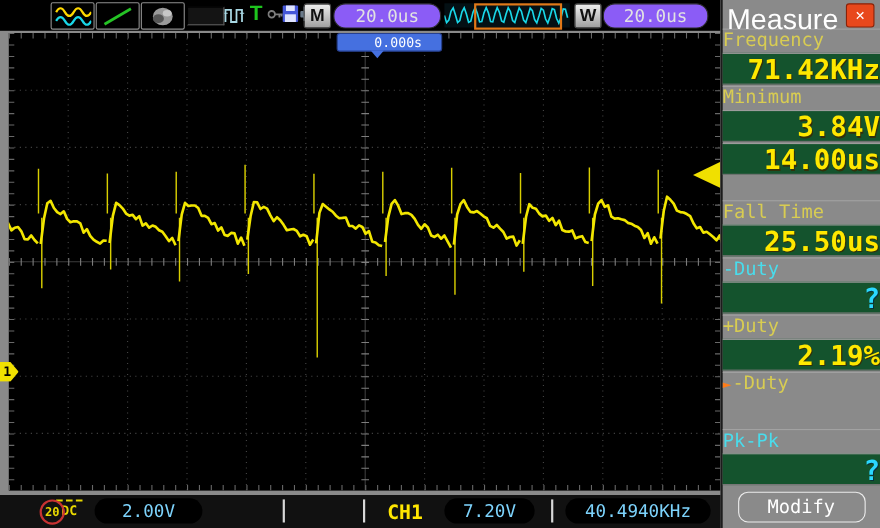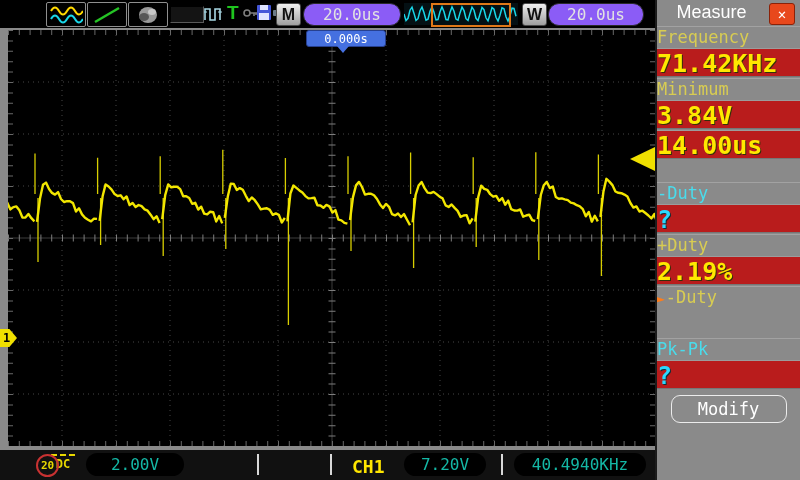--- a/index.html
+++ b/index.html
@@ -21,56 +21,56 @@
   .tpill{position:absolute;top:3px;height:21px;background:#8b5cf6;border:1px solid #2a2a2a;border-radius:11px;
          color:#e2e2e2;font-size:16px;display:flex;align-items:center;justify-content:center;}
   .thumb{position:absolute;left:404px;top:3px;width:114px;height:22px;background:#041014;}
   .thumb .win{position:absolute;left:27px;top:0;width:76px;height:20px;border:2px solid #e07818;}
 
   
   .graticule{position:absolute;left:8px;top:30px;width:647px;height:416px;background:#000;}
   .graticule svg{position:absolute;left:0;top:0;}
   .time-tag{position:absolute;left:298px;top:0px;width:78px;height:15px;background:#4570e0;
             border:1px solid #27408f;border-radius:3px;color:#fff;font-size:12px;
-            display:flex;align-items:center;justify-content:center;z-index:5;}
+            display:flex;align-items:center;justify-content:center;z-index:5;padding-left:16px;}
   .time-tag-tri{position:absolute;left:329px;top:16px;width:0;height:0;z-index:5;
             border-left:6px solid transparent;border-right:6px solid transparent;border-top:7px solid #4570e0;}
   .ch-marker{position:absolute;left:0;width:17px;height:18px;background:#f0e000;z-index:6;
              clip-path:polygon(0 0,55% 0,100% 50%,55% 100%,0 100%);
              color:#000;font-weight:bold;font-size:12px;line-height:18px;text-align:left;padding-left:3px;box-sizing:border-box;}
 
   
   .panel{position:absolute;left:655px;top:0;width:145px;height:480px;background:#8a8a8a;
          border-left:2px solid #1c1c1c;box-sizing:border-box;}
   .panel-header{position:relative;height:26px;}
   .panel-title{position:absolute;left:0;right:34px;top:2px;text-align:center;color:#fff;
-               font-family:"Liberation Sans",sans-serif;font-size:18px;}
+               font-family:"Liberation Sans",sans-serif;font-size:26px;}
   .close-btn{position:absolute;right:5px;top:3px;width:24px;height:20px;background:#e8481c;
              border:1px solid #8a2208;border-radius:3px;color:#fff;font-weight:bold;font-size:14px;
              display:flex;align-items:center;justify-content:center;}
   .m-row{height:52px;}
   .m-label{height:21px;line-height:21px;color:#d8cc52;font-size:17px;
            border-top:1px solid #a2a2a2;white-space:nowrap;}
-  .m-value{height:29px;line-height:29px;background:#b91c1c;border-top:1px solid #9c9c9c;
-           border-bottom:1px solid #767676;text-align:left;color:#ffe800;font-size:25px;font-weight:bold;
+  .m-value{height:29px;line-height:29px;background:#14532d;border-top:1px solid #9c9c9c;
+           border-bottom:1px solid #767676;text-align:right;color:#ffe800;font-size:25px;font-weight:bold;
            text-shadow:1px 1px 0 #33300a;box-sizing:border-box;}
   .m-row.cyan .m-label{color:#49dcec;}
   .m-row.cyan .m-value{color:#2ad8ff;text-shadow:1px 1px 0 #0a3038;}
   .m-arrow{display:none;color:#ff7d1a;font-size:13px;margin-right:1px;text-shadow:none;}
   .m-row.selected .m-arrow{display:inline;}
   .modify-btn{margin:5px auto 0 auto;width:114px;height:26px;border:1px solid #ececec;border-radius:9px;
               color:#fff;font-size:17px;display:flex;align-items:center;justify-content:center;background:transparent;}
 
   
   .bottombar{position:absolute;left:0;top:450px;width:655px;height:30px;background:#111;}
   .dc{position:absolute;left:5px;top:4px;width:26px;color:#e8d800;font-size:12px;font-weight:bold;text-align:center;margin-left:45px;}
   .dc-line{width:24px;margin:0 auto 1px auto;border-top:2px dashed #e8d800;}
   .bw{position:absolute;left:36px;top:4px;width:19px;height:19px;border:2px solid #c83232;border-radius:50%;
       color:#e8d800;font-size:11px;font-weight:bold;line-height:19px;text-align:center;}
-  .bpill{position:absolute;top:3px;height:23px;background:#000;border-radius:12px;color:#14b8a6;
+  .bpill{position:absolute;top:3px;height:23px;background:#000;border-radius:12px;color:#7dd3fc;
          font-size:16px;display:flex;align-items:center;justify-content:center;}
   .bdiv{position:absolute;top:4px;width:2px;height:21px;background:#d8d8d8;}
   .ch1{position:absolute;left:352px;top:6px;color:#ffe600;font-size:18px;font-weight:bold;}
 </style>
 </head>
 <body>
 
 <div class="screen">
 
   <div class="topbar">
@@ -185,20 +185,24 @@
       <div class="m-label"><span>Frequency</span></div>
       <div class="m-value">71.42KHz</div>
     </div>
     <div class="m-row" id="mrow-1">
       <div class="m-label"><span>Minimum</span></div>
       <div class="m-value">3.84V</div>
     </div>
     <div class="m-row" id="mrow-2">
       <div class="m-value">14.00us</div>
     </div>
+    <div class="m-row" id="mrow-3">
+      <div class="m-label"><span>Fall Time</span></div>
+      <div class="m-value">25.50us</div>
+    </div>
     <div class="m-row cyan" id="mrow-4">
       <div class="m-label"><span>-Duty</span></div>
       <div class="m-value">?</div>
     </div>
     <div class="m-row" id="mrow-5">
       <div class="m-label"><span>+Duty</span></div>
       <div class="m-value">2.19%</div>
     </div>
     <div class="m-row selected" id="mrow-6">
       <div class="m-label"><span class="m-arrow">►</span><span>-Duty</span></div>

